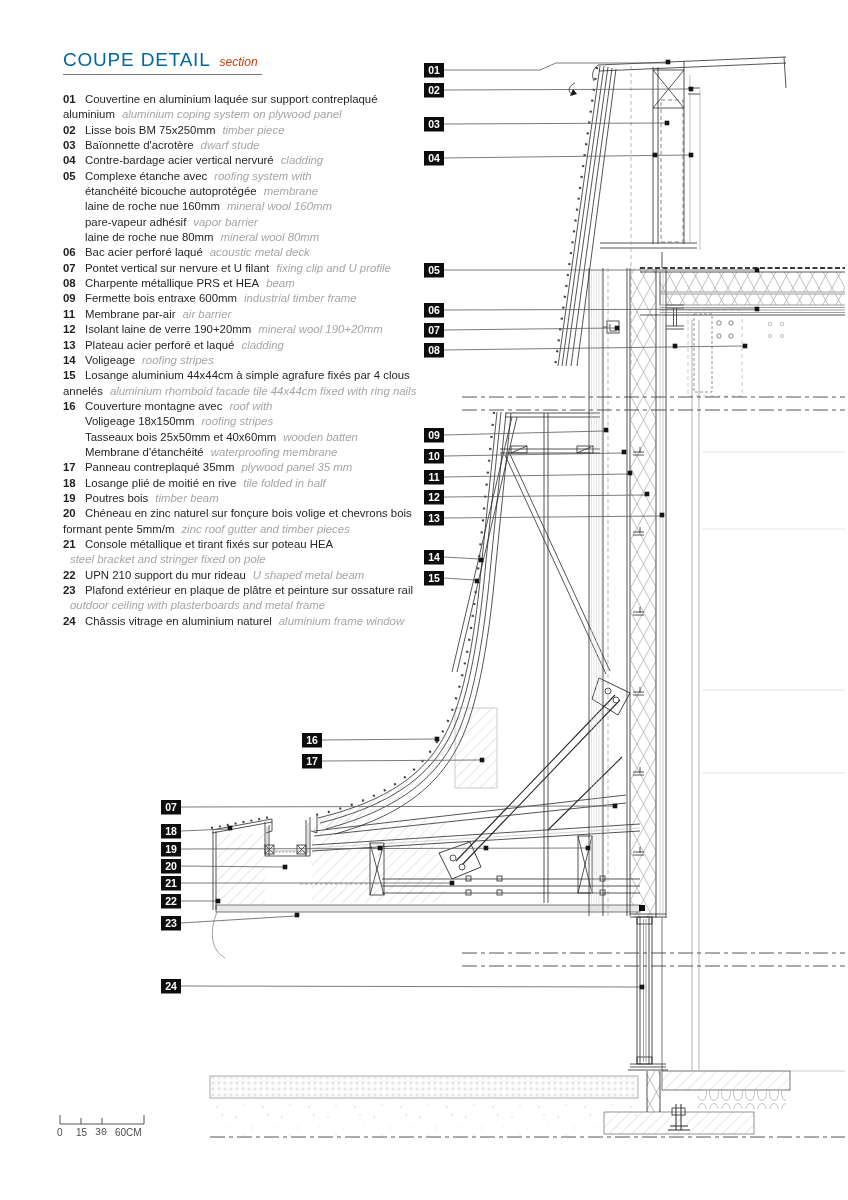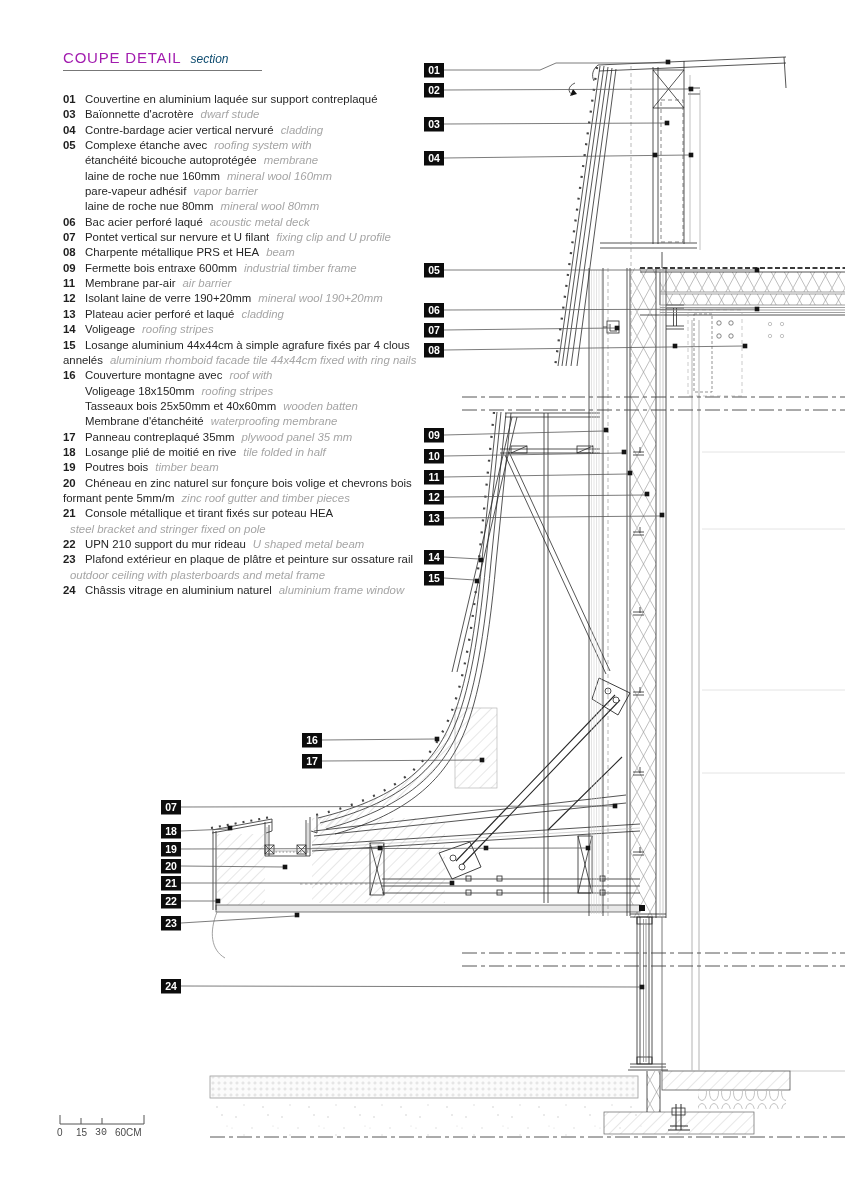--- a/index.html
+++ b/index.html
@@ -1,21 +1,21 @@
 <!DOCTYPE html>
 <html><head>
 <meta charset="utf-8">
 <style>
   html,body{margin:0;padding:0;background:#fff;}
   .stage{position:relative;width:848px;height:1200px;background:#ffffff;overflow:hidden;
          font-family:"Liberation Sans",sans-serif;color:#262626;}
   .titleblock{position:absolute;left:63px;top:49px;width:199px;border-bottom:1px solid #777;
               padding-bottom:3px;white-space:nowrap;}
-  .title-main{font-size:15px;letter-spacing:.8px;color:#a21caf;}
-  .title-sub{font-size:12px;font-style:italic;color:#0c4a6e;margin-left:9px;}
+  .title-main{font-size:19px;letter-spacing:.8px;color:#0369a1;}
+  .title-sub{font-size:12px;font-style:italic;color:#c2410c;margin-left:9px;}
   .legend{position:absolute;left:63px;top:76px;width:380px;font-size:11.4px;margin-top:16px;}
   .lline{height:15.35px;line-height:15.35px;white-space:nowrap;}
   .lline .num{display:inline-block;width:22px;font-weight:bold;color:#1f1f1f;}
   .lline.indent{padding-left:22px;}
   .lline .fr{color:#262626;}
   .lline .en{font-style:italic;color:#a5a5a5;margin-left:7px;}
   .lline.nonum .fr{font-weight:normal;}
   svg.layer{position:absolute;left:0;top:0;}
   .leader{stroke:#5a5a5a;stroke-width:.8;fill:none;}
   .mk{fill:#141414;}
@@ -31,20 +31,26 @@
 
   <div class="titleblock">
     <span class="title-main">COUPE DETAIL</span><span class="title-sub">section</span>
   </div>
 
   <div class="legend">
 
   <div class="lline">
       <span class="num">01</span><span class="fr">Couvertine en aluminium laquée sur support contreplaqué</span>
     </div>
+      <div class="lline nonum">
+      <span class="fr">aluminium</span><span class="en">aluminium coping system on plywood panel</span>
+    </div>
+      <div class="lline">
+      <span class="num">02</span><span class="fr">Lisse bois BM 75x250mm</span><span class="en">timber piece</span>
+    </div>
       <div class="lline">
       <span class="num">03</span><span class="fr">Baïonnette d'acrotère</span><span class="en">dwarf stude</span>
     </div>
       <div class="lline">
       <span class="num">04</span><span class="fr">Contre-bardage acier vertical nervuré</span><span class="en">cladding</span>
     </div>
       <div class="lline">
       <span class="num">05</span><span class="fr">Complexe étanche avec</span><span class="en">roofing system with</span>
     </div>
       <div class="lline indent nonum">

